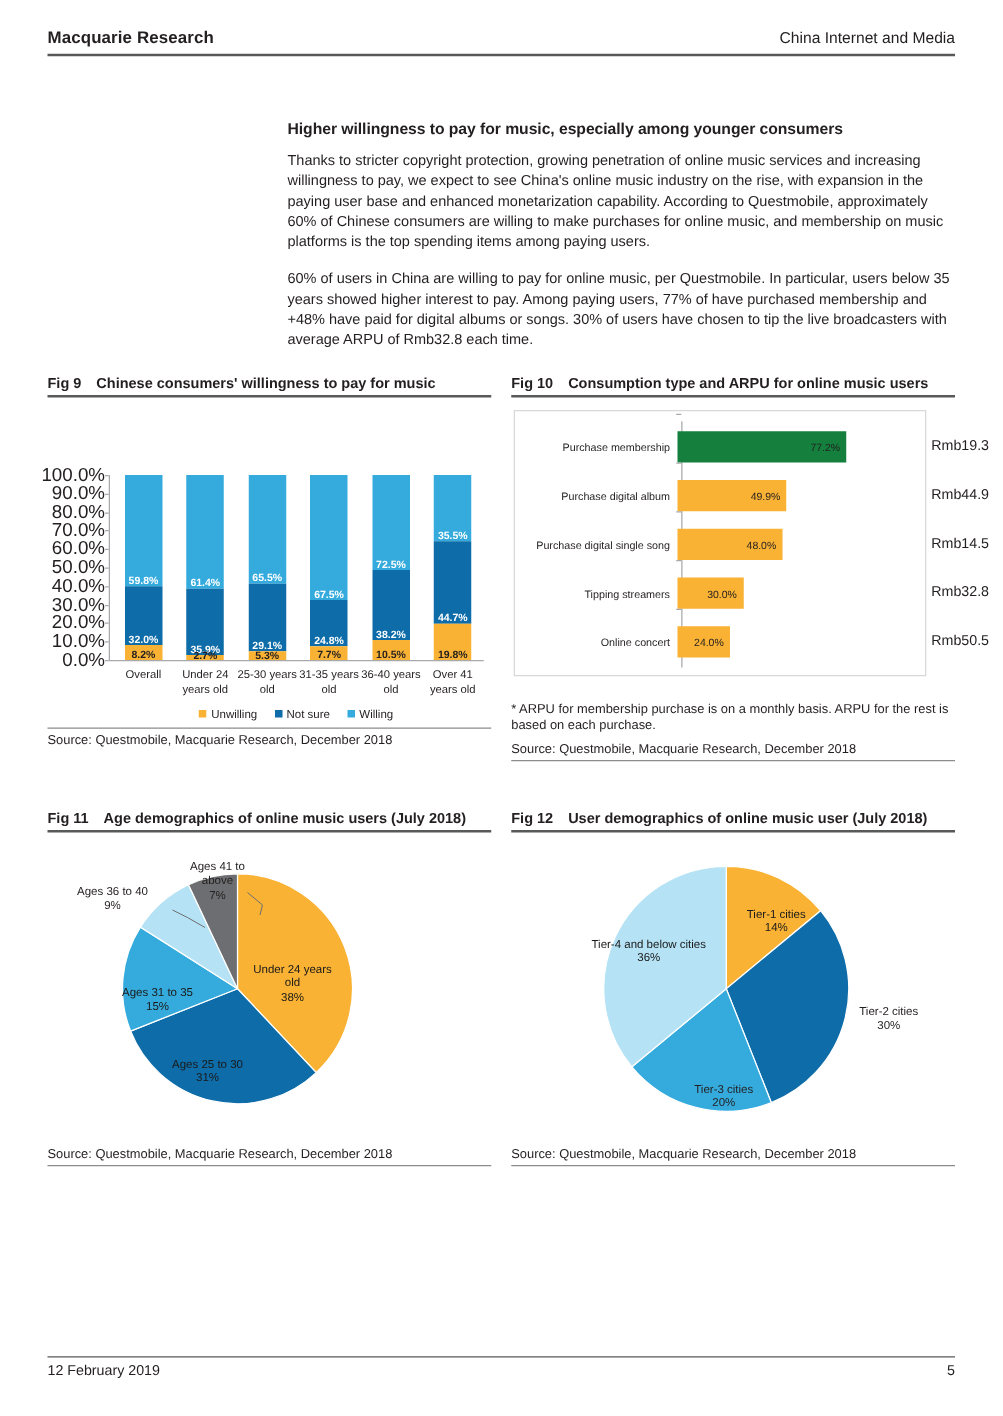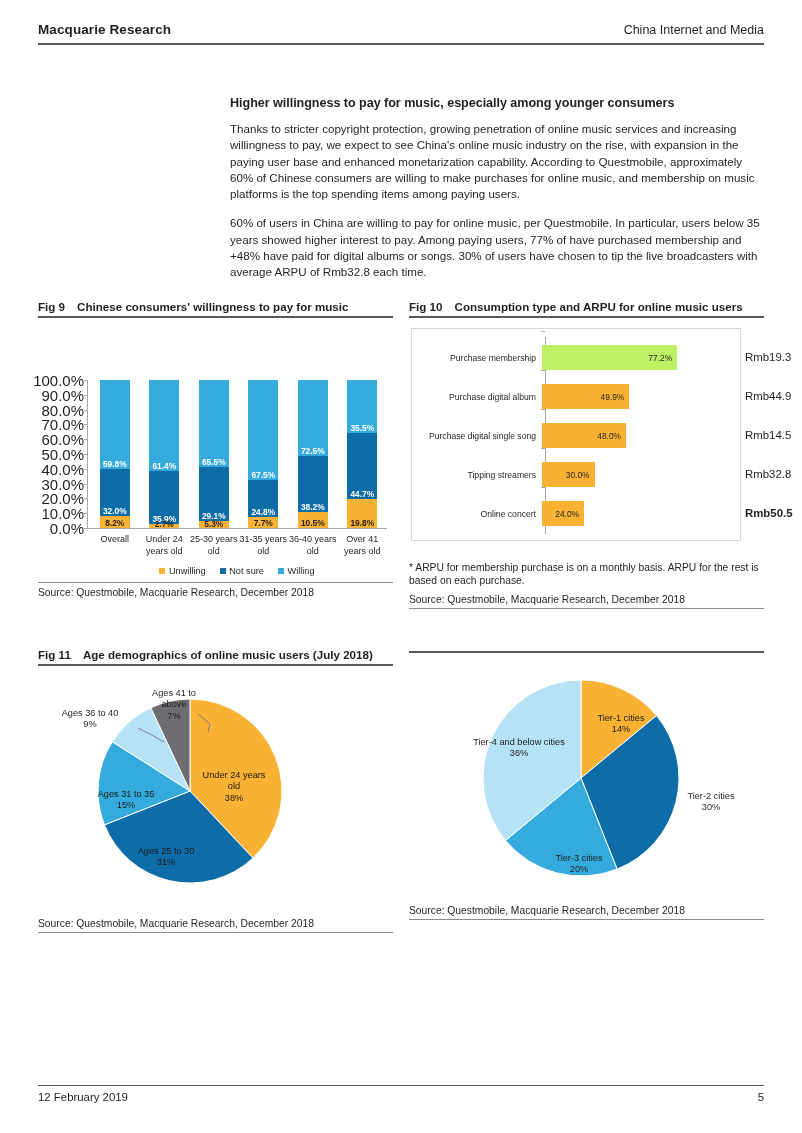--- a/index.html
+++ b/index.html
@@ -474,21 +474,21 @@
       <span class="fig-num">Fig 10</span>
       <span>Consumption type and ARPU for online music users</span>
     </div>
     <div class="fig-rule"></div>
 
     <div style="position:relative;width:355px;height:233px;">
       <div class="f10-plot" id="f10-plot">
         <div class="f10-axis"></div>
       <div class="f10-row" style="top: 9px;">
             <div class="f10-cat">Purchase membership</div>
-            <div class="f10-bar" style="width: 135.1px; background: #bef264;">
+            <div class="f10-bar" style="width: 135.1px; background: #15803d;">
               <span class="f10-val">77.2%</span>
             </div>
           </div>
           <div class="f10-tick" style="top: 2px;"></div>
           <div class="f10-row" style="top: 48px;">
             <div class="f10-cat">Purchase digital album</div>
             <div class="f10-bar" style="width: 87.325px; background: rgb(249, 178, 51);">
               <span class="f10-val">49.9%</span>
             </div>
           </div>
@@ -513,21 +513,21 @@
               <span class="f10-val">24.0%</span>
             </div>
           </div>
           <div class="f10-tick" style="top: 158px;"></div>
         </div>
       <div class="f10-arpu-col" id="f10-arpu">
           <div class="f10-arpu-item" style="top: 13px;">Rmb19.3</div>
           <div class="f10-arpu-item" style="top: 52px;">Rmb44.9</div>
           <div class="f10-arpu-item" style="top: 91px;">Rmb14.5</div>
           <div class="f10-arpu-item" style="top: 130px;">Rmb32.8</div>
-          <div class="f10-arpu-item" style="top: 169px; font-weight: bold;">Rmb50.5</div>
+          <div class="f10-arpu-item" style="top: 169px;">Rmb50.5</div>
         </div>
     </div>
 
     <div class="fig-footnote">* ARPU for membership purchase is on a monthly basis. ARPU for the rest is based on each purchase.</div>
     <div class="fig-source">Source: Questmobile, Macquarie Research, December 2018</div>
     <div class="src-rule"></div>
   </div>
 
   <div class="fig" id="fig11">
     <div class="fig-head">
@@ -554,20 +554,24 @@
         <div class="pie-lab" style="left: 52px; top: 42px; width: 96px; margin-left: -48px;">Ages 36 to 40
 9%</div>
         <div class="pie-lab" style="left: 136px; top: 22px; width: 62px; margin-left: -31px;">Ages 41 to above
 7%</div>
       </div>
     <div class="fig-source">Source: Questmobile, Macquarie Research, December 2018</div>
     <div class="src-rule"></div>
   </div>
 
   <div class="fig" id="fig12">
+    <div class="fig-head">
+      <span class="fig-num">Fig 12</span>
+      <span>User demographics of online music user (July 2018)</span>
+    </div>
     <div class="fig-rule"></div>
     <div class="pie-plot" id="fig12-plot">
         <svg width="355" height="252" class="pie-svg">
           <path d="M 172 125 L 172 27 A 98 98 0 0 1 247.51029779202736 62.53244900462842 Z" fill="#F9B233" stroke="#ffffff" stroke-width="1"></path>
           <path d="M 172 125 L 247.51029779202736 62.53244900462842 A 98 98 0 0 1 208.07620616309845 216.11809561704865 Z" fill="#0E6CA8" stroke="#ffffff" stroke-width="1"></path>
           <path d="M 172 125 L 208.07620616309845 216.11809561704865 A 98 98 0 0 1 96.48970220797267 187.4675509953716 Z" fill="#35ABDD" stroke="#ffffff" stroke-width="1"></path>
           <path d="M 172 125 L 96.48970220797267 187.4675509953716 A 98 98 0 0 1 171.99999999999997 27 Z" fill="#B5E3F5" stroke="#ffffff" stroke-width="1"></path>
         </svg>
         <div class="pie-lab in-slice" style="left: 212px; top: 60px; width: 82px; margin-left: -41px;">Tier-1 cities
 14%</div>

